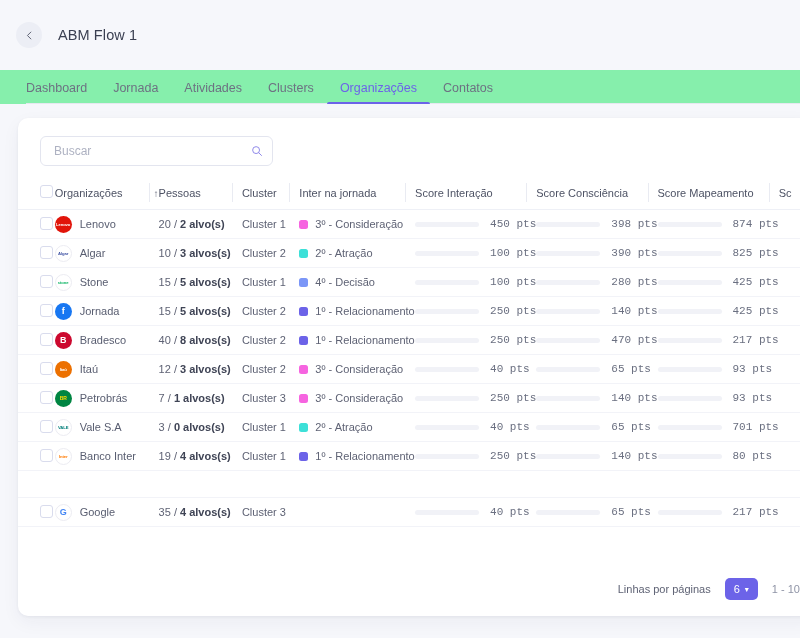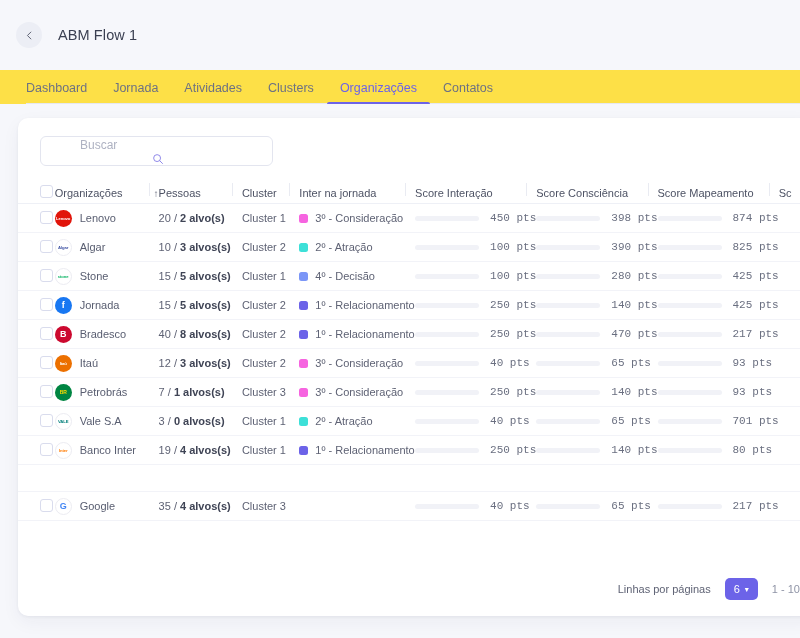--- a/index.html
+++ b/index.html
@@ -37,21 +37,21 @@
     letter-spacing: .1px;
   }
 
   
   .tabs {
     display: flex;
     align-items: flex-end;
     gap: 0;
     padding: 0 0 0 26px;
     height: 34px;
-    background: #fde047;
+    background: #86efac;
     position: relative;
   }
   .tabs:after {
     content: "";
     position: absolute;
     left: 26px; right: 0; bottom: 0;
     height: 1px;
     background: #e6e8f0;
   }
   .tab {
@@ -89,42 +89,41 @@
   }
 
   .search-wrap { padding: 18px 0 10px 22px; }
   .search-box {
     width: 233px; height: 30px;
     border: 1px solid #e3e5ef;
     border-radius: 6px;
     display: flex; align-items: center;
     padding: 0 9px 0 11px;
     background: #fff;
-    flex-direction: column;
   }
   .search-input {
     flex: 1;
     border: none; outline: none;
     font-size: 12px;
     color: #3a3f51;
     font-family: inherit;
     background: transparent;
   }
   .search-input::placeholder { color: #aeb2c2; }
   .search-icon { color: #8d86e8; display:flex; cursor: pointer; }
 
   
   .tbl-scroll { overflow: hidden; }
   table { border-collapse: collapse; table-layout: fixed; }
   th, td { text-align: left; font-weight: normal; vertical-align: middle; }
 
   thead th {
     font-size: 11px;
     color: #4d5264;
-    padding: 9px 0 3px 0;
+    padding: 9px 0 9px 0;
     border-bottom: 1px solid #eef0f6;
     position: relative;
     white-space: nowrap;
   }
   thead th.divider:before {
     content: "";
     position: absolute;
     left: -10px; top: 7px; bottom: 7px;
     width: 1px;
     background: #e9ebf2;

